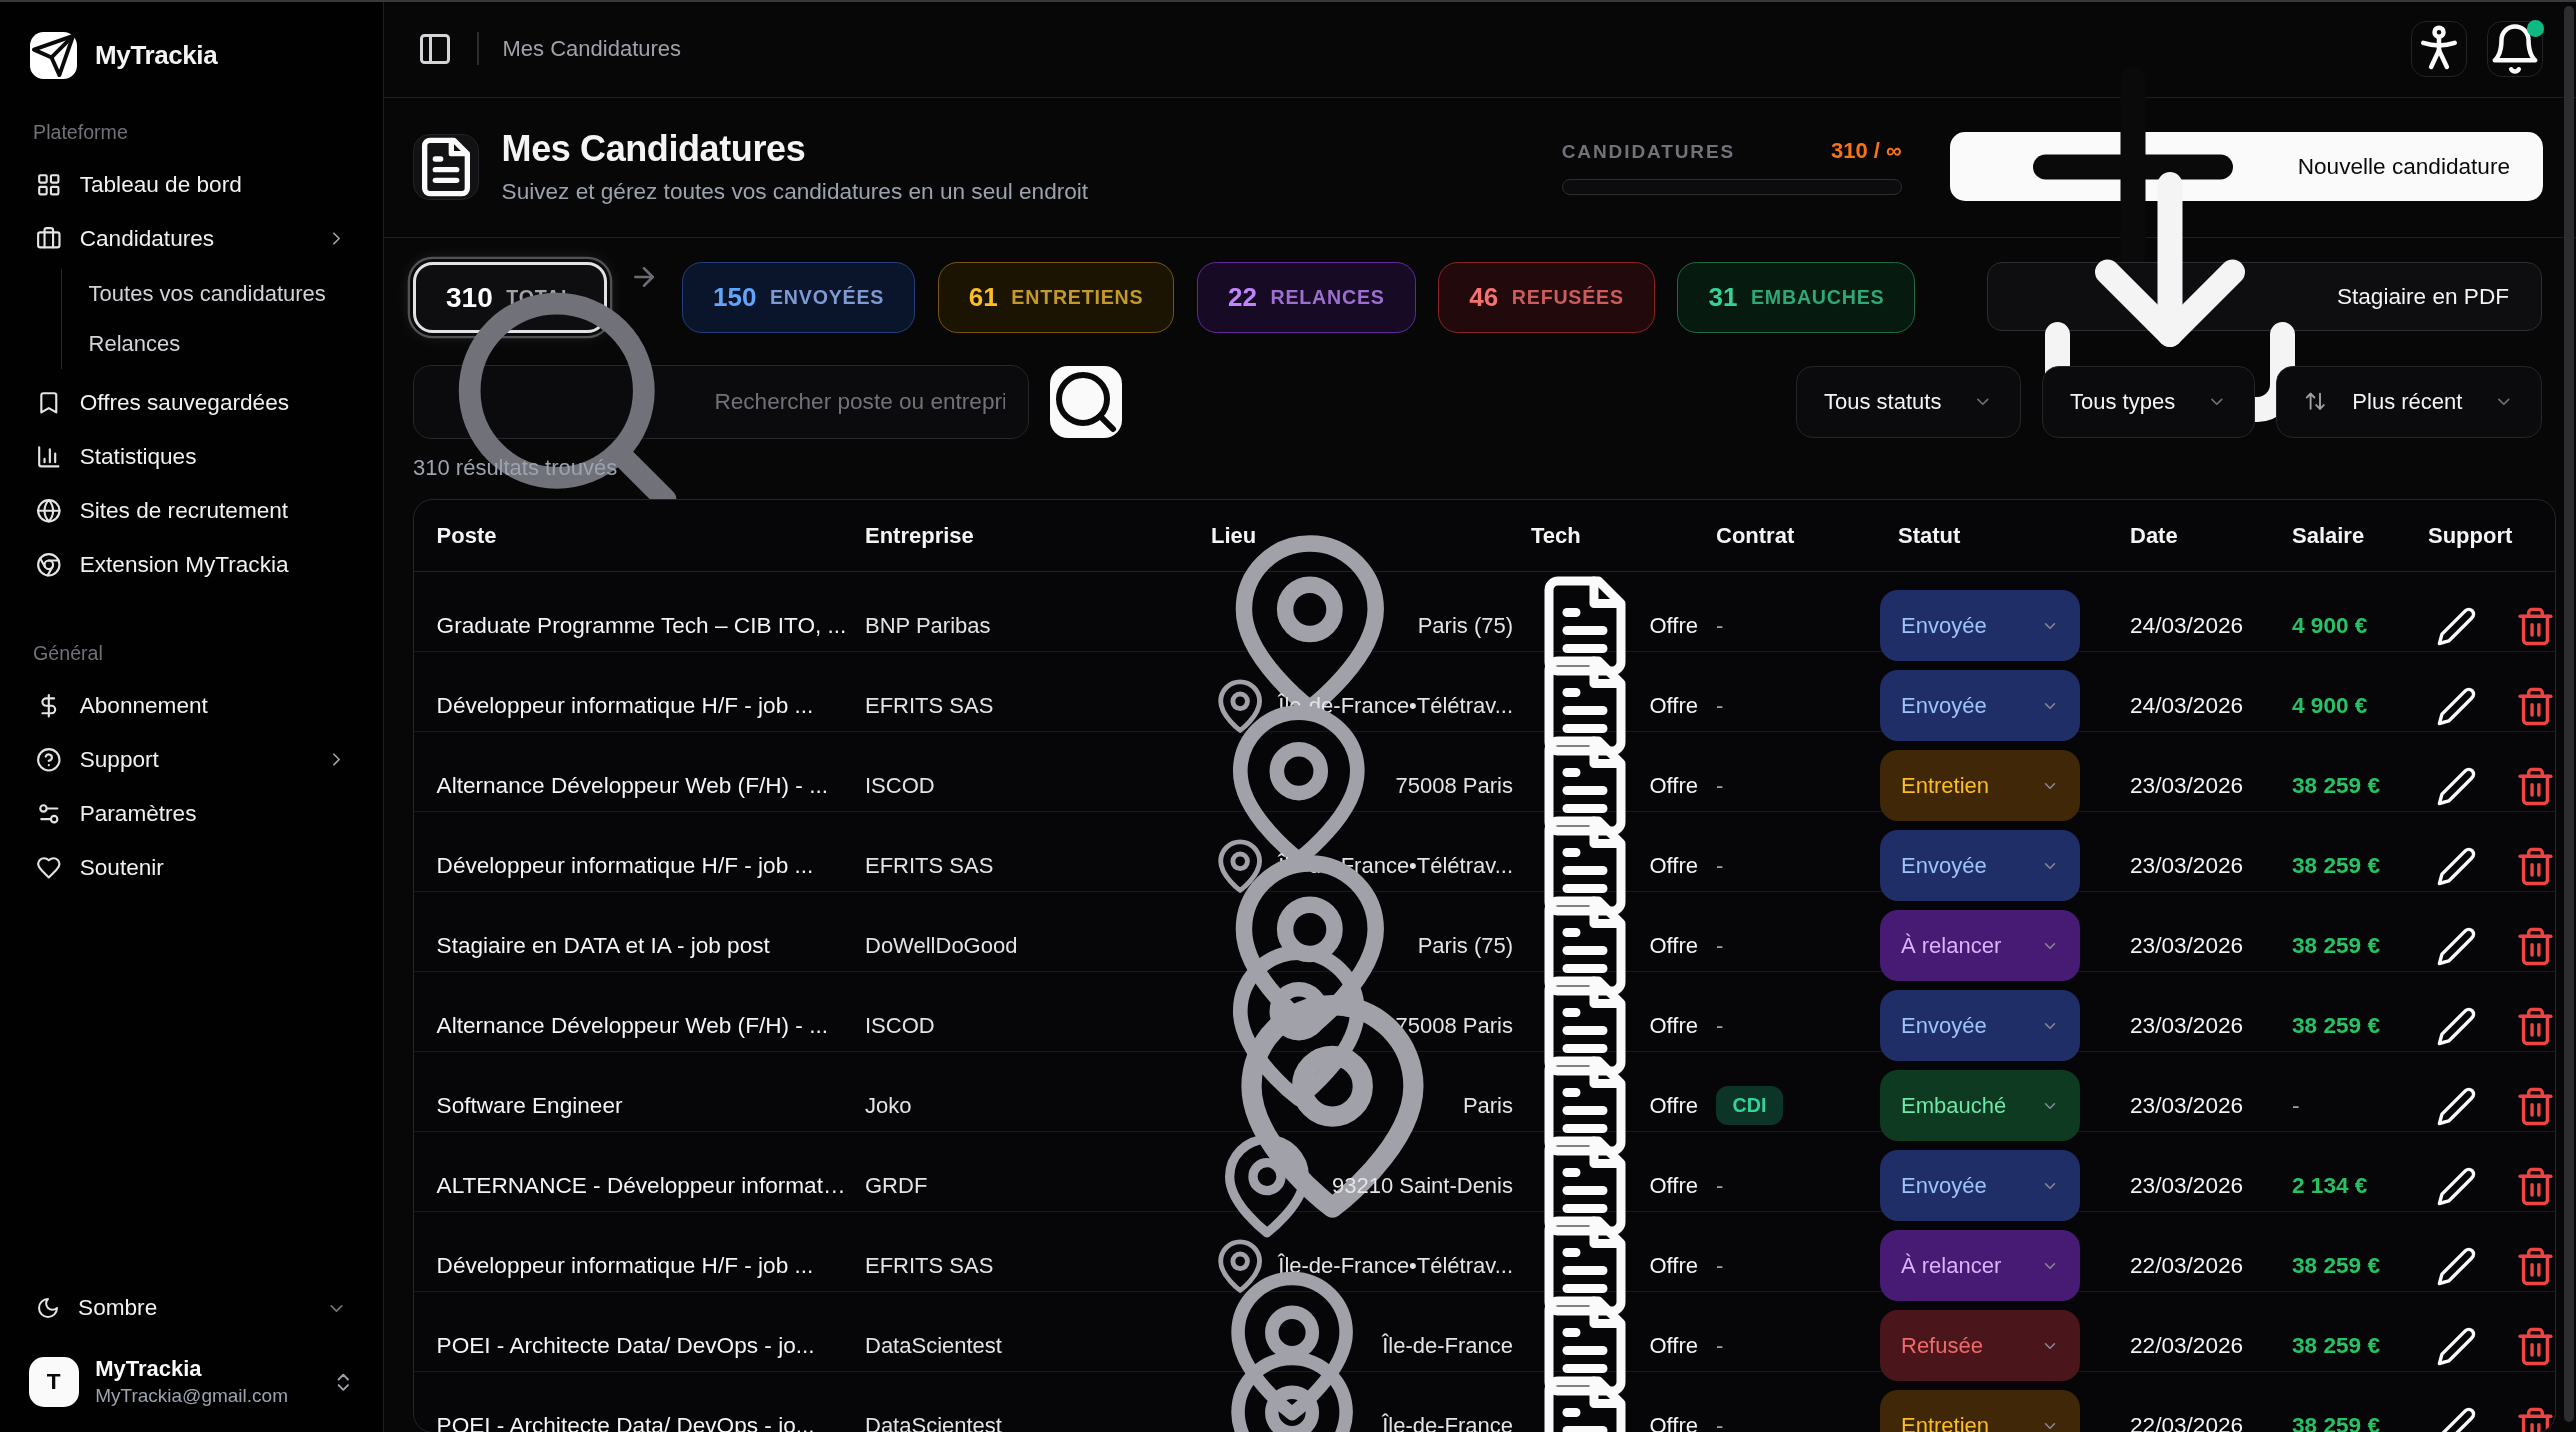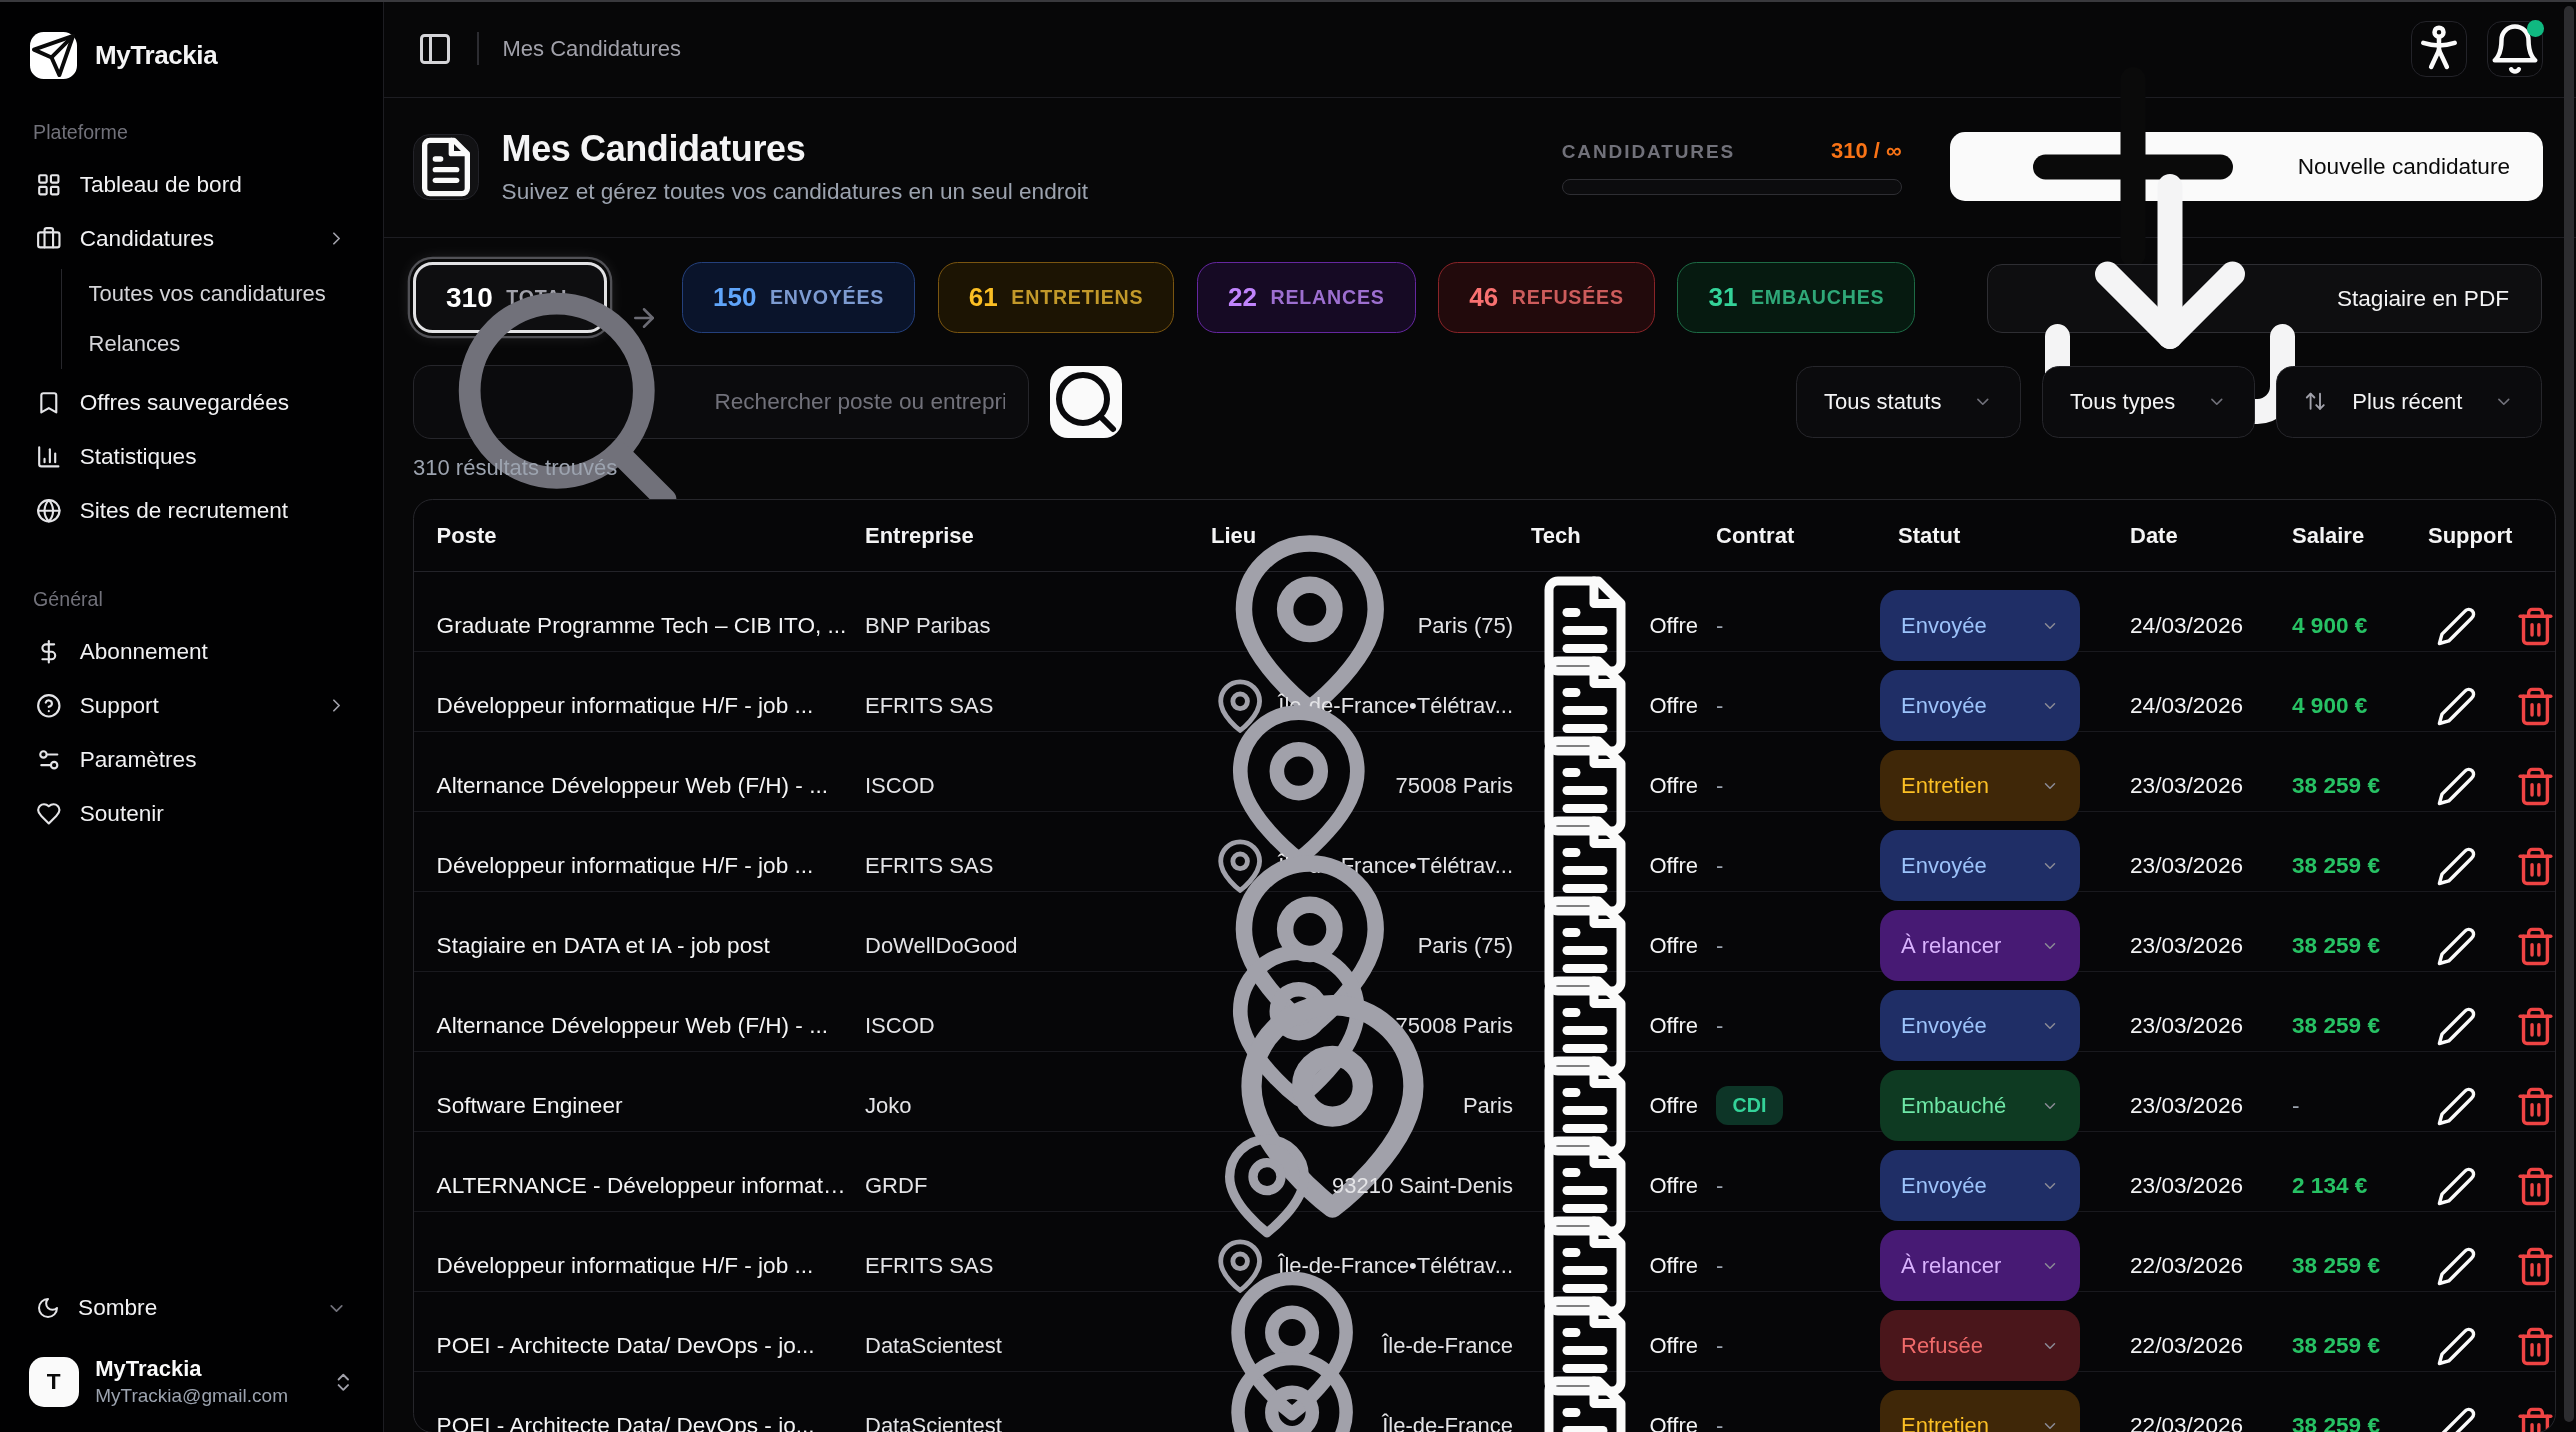--- a/index.html
+++ b/index.html
@@ -65,21 +65,21 @@
   .page-subtitle { font-size:22.6px; color:#9ca3af; margin-top:9px; font-weight:400; }
   .head-right { margin-left:auto; display:flex; align-items:center; gap:48px; }
   .quota { width:340px; }
   .quota-top { display:flex; align-items:baseline; justify-content:space-between; }
   .quota-label { font-size:19px; font-weight:600; letter-spacing:1.9px; color:#71717a; }
   .quota-value { font-size:22px; font-weight:700; color:#f97316; }
   .quota-bar { margin-top:15px; height:16.6px; border-radius:8.3px; background:#0c0c0e; border:1.5px solid #2e2e33; }
   .btn-primary { height:69px; padding:0 33px; border-radius:15px; background:#fafafa; color:#0a0a0a; display:flex; align-items:center; gap:15px; font-size:22.6px; font-weight:500; cursor:pointer; border:none; }
   .btn-primary svg { width:24px; height:24px; }
 
-  .stats-row { display:flex; align-items:flex-end; gap:22.6px; padding:24px 34px 10.5px 29px; }
+  .stats-row { display:flex; align-items:flex-start; gap:22.6px; padding:24px 34px 10.5px 29px; }
   .pill { height:71px; border-radius:19.6px; display:flex; align-items:center; gap:13.6px; padding:0 30px; border:1.5px solid var(--bd,#333); background:var(--bg,#0b0b0d); cursor:pointer; flex:none; }
   .pill-num { font-size:26px; font-weight:700; color:var(--num,#fff); }
   .pill-label { font-size:19.6px; font-weight:600; letter-spacing:0.8px; color:var(--txt,#999); }
   .pill-total { border:3px solid #e2e2e4; background:#0e0e10; box-shadow:0 0 0 3px #0a0a0a,0 0 0 5.3px #515156, 0 0 18px rgba(255,255,255,.18); }
   .pill-total .pill-num { color:#ffffff; font-size:28px; }
   .pill-total .pill-label { color:#a1a1aa; }
   .flow-arrow { width:30px; height:30px; color:#6b6b74; display:flex; flex:none; }
   .flow-arrow svg { width:30px; height:30px; }
   .btn-export { margin-left:auto; height:69px; padding:0 32px; border-radius:15px; background:#0e0e10; border:1.5px solid #2e2e33; color:#f4f4f5; font-size:22.6px; font-weight:500; display:flex; align-items:center; gap:16.6px; cursor:pointer; }
   .btn-export svg { width:24px; height:24px; }
@@ -203,20 +203,32 @@
           <div class="nav-item">
             <span class="nav-icon">
               <svg viewBox="0 0 24 24" fill="none" stroke="currentColor" stroke-width="2" stroke-linecap="round" stroke-linejoin="round" style="width:100%;height:100%">
                 <circle cx="12" cy="12" r="10"></circle>
                 <path d="M12 2a14.5 14.5 0 0 0 0 20 14.5 14.5 0 0 0 0-20"></path>
                 <path d="M2 12h20"></path>
               </svg>
             </span>
             <span class="nav-text">Sites de recrutement</span>
           </div>
+          <div class="nav-item">
+            <span class="nav-icon">
+              <svg viewBox="0 0 24 24" fill="none" stroke="currentColor" stroke-width="2" stroke-linecap="round" stroke-linejoin="round" style="width:100%;height:100%">
+                <circle cx="12" cy="12" r="10"></circle>
+                <circle cx="12" cy="12" r="4"></circle>
+                <path d="M21.17 8H12"></path>
+                <path d="M3.95 6.06 8.54 14"></path>
+                <path d="M10.88 21.94 15.46 14"></path>
+              </svg>
+            </span>
+            <span class="nav-text">Extension MyTrackia</span>
+          </div>
         </div>
         <div class="nav-section">
           <div class="nav-label">Général</div>
           <div class="nav-item">
             <span class="nav-icon">
               <svg viewBox="0 0 24 24" fill="none" stroke="currentColor" stroke-width="2" stroke-linecap="round" stroke-linejoin="round" style="width:100%;height:100%">
                 <path d="M12 2v20"></path>
                 <path d="M17 5H9.5a3.5 3.5 0 0 0 0 7h5a3.5 3.5 0 0 1 0 7H6"></path>
               </svg>
             </span>

